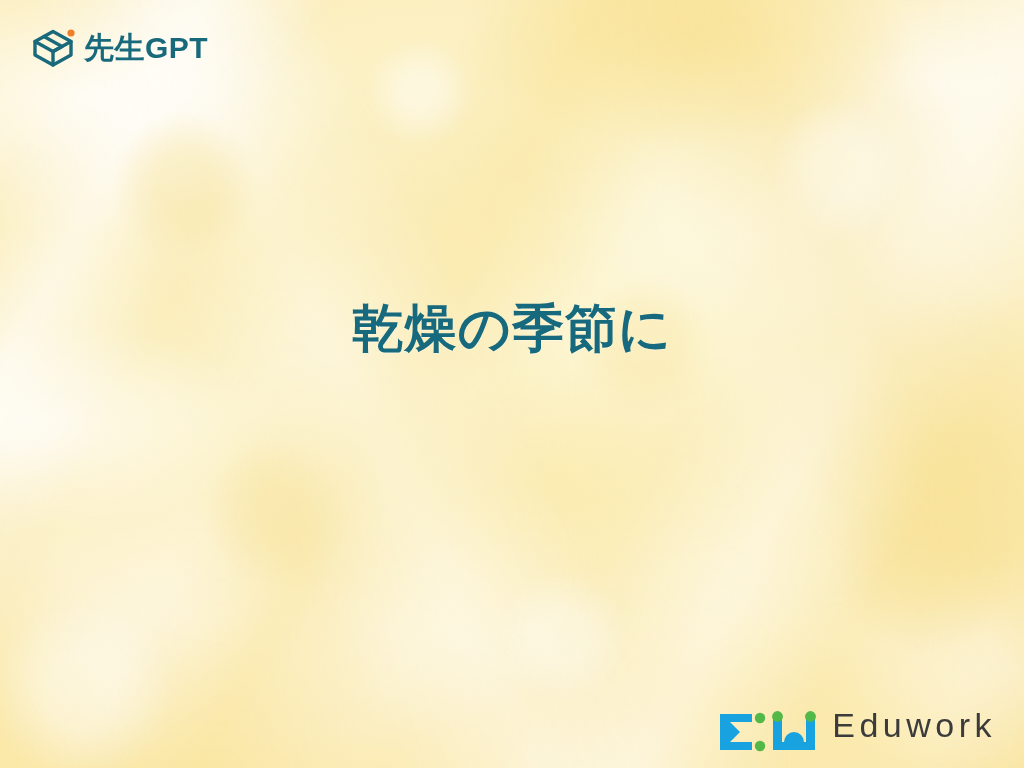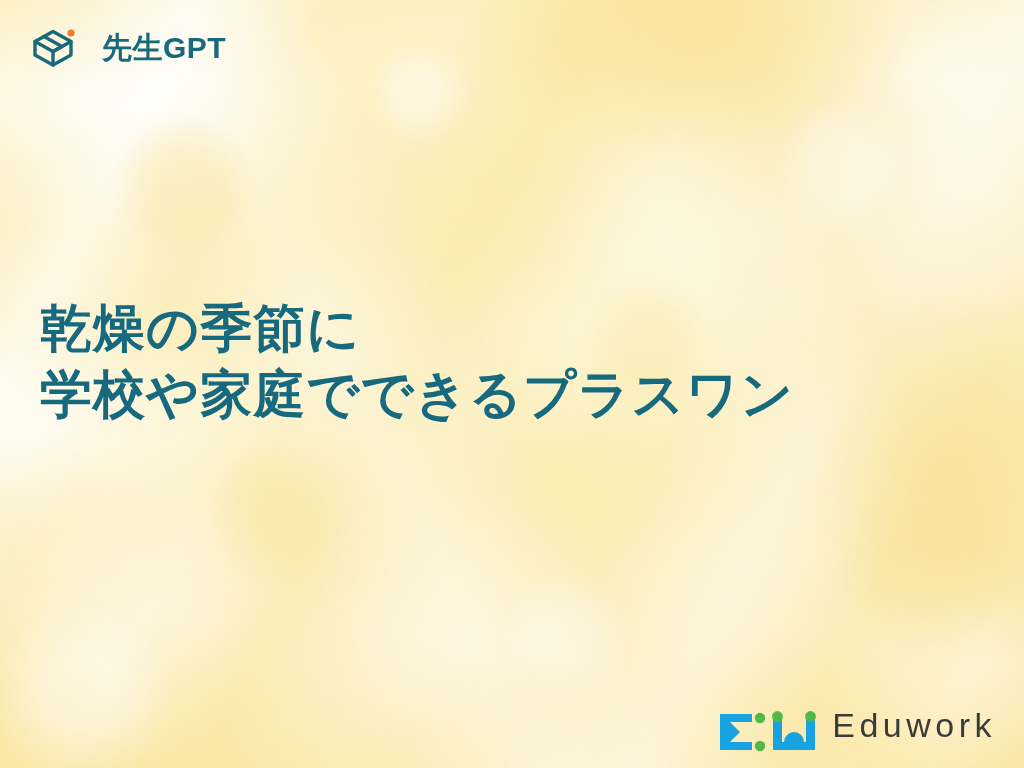--- a/index.html
+++ b/index.html
@@ -107,21 +107,21 @@
         rgba(250,231,160,0.28) 100%);
   }
 
   
   .brand {
     position: absolute;
     left: 28px;
     top: 24px;
     display: flex;
     align-items: center;
-    gap: 22px;
+    gap: 4px;
   }
   .brand-mark {
     width: 52px;
     height: 48px;
     display: block;
   }
   .brand-name {
     font-size: 30px;
     font-weight: 600;
     color: #18697c;
@@ -129,21 +129,21 @@
     line-height: 1;
     white-space: nowrap;
   }
 
   
   .title-block {
     position: absolute;
     left: 0;
     right: 0;
     top: 296px;
-    text-align: left;
+    text-align: center;
     padding: 0 40px;
   }
   .title-line {
     color: #17697d;
     font-family: "DejaVu Sans", "Liberation Sans", sans-serif;
     font-weight: bold;
     font-size: 52px;
     line-height: 1.26;
     letter-spacing: 1px;
     white-space: nowrap;
@@ -196,21 +196,20 @@
           <path d="M16 12.5 L34 22.5 L25 27.5"></path>
         </g>
         <circle cx="43" cy="9" r="3.6" fill="#f07d28"></circle>
       </svg>
     </span>
     <span class="brand-name">先生GPT</span>
   </div>
 
   <div class="title-block">
     <div class="title-line">乾燥の季節に</div>
-    <div class="title-line">学校や家庭でできるプラスワン</div>
   </div>
 
   <div class="eduwork">
     <span class="eduwork-mark-wrap">
       <svg class="eduwork-mark" viewBox="0 0 100 48">
 
         <path d="M2 6 H34 V14 H12 L22 24 L12 34 H34 V42 H2 Z" fill="#18a3e0"></path>
         <circle cx="42" cy="10" r="5.2" fill="#52b848"></circle>
         <circle cx="42" cy="38" r="5.2" fill="#52b848"></circle>
 

